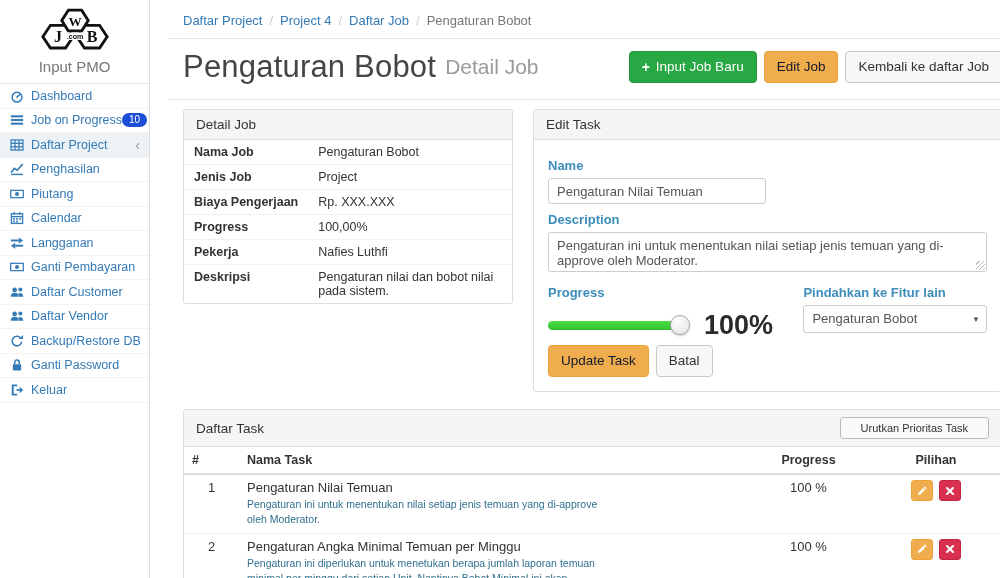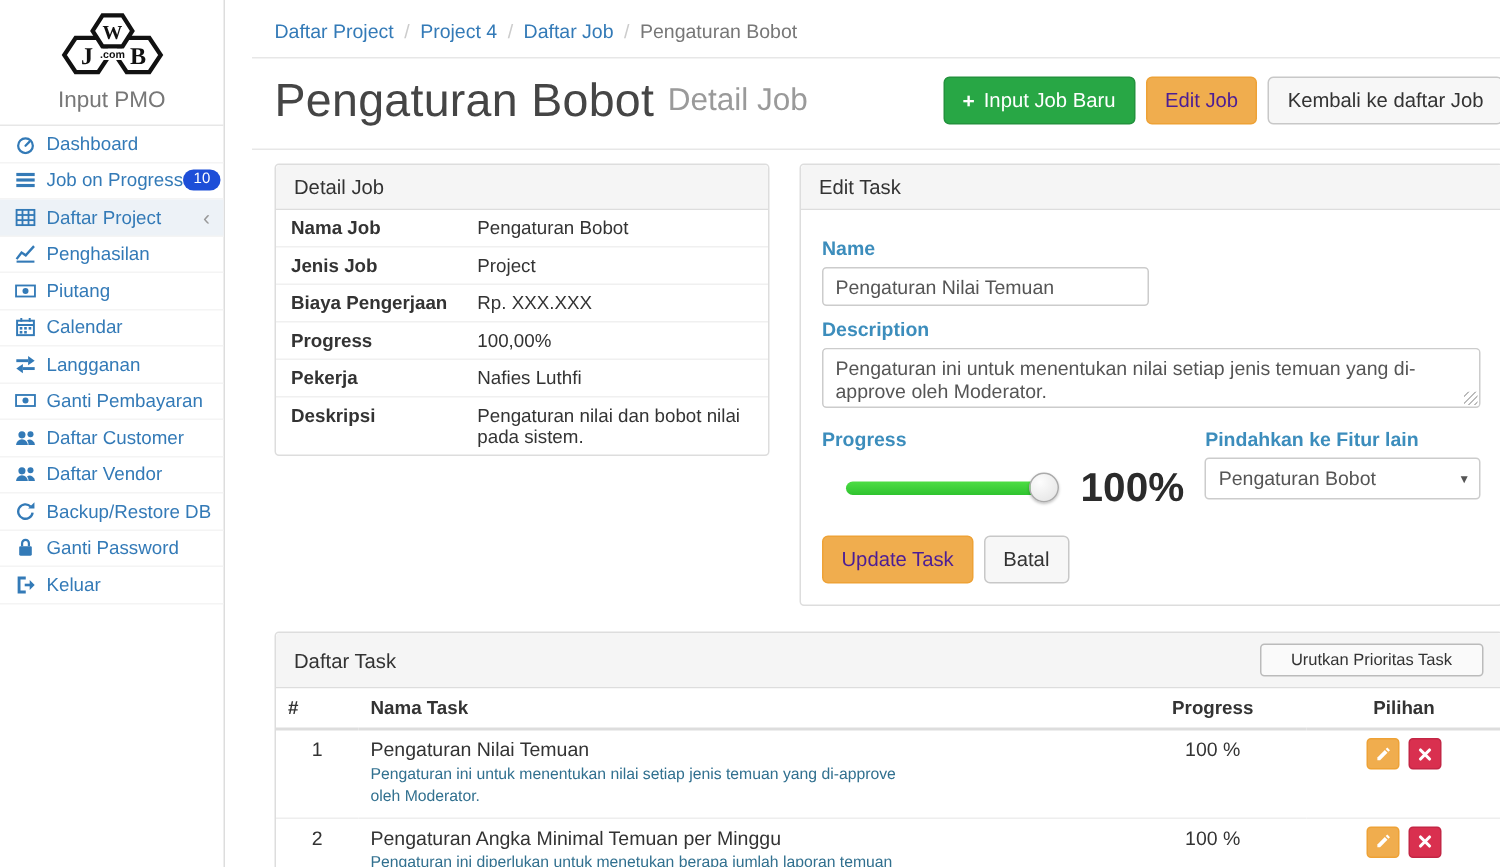--- a/index.html
+++ b/index.html
@@ -32,21 +32,21 @@
   .bc-current { color:#777; }
 
   .page-header { display:flex; align-items:center; padding:10px 15px 14px; border-bottom:1px solid #e7e7e7; }
   .page-title { font-size:31px; font-weight:500; color:#454545; letter-spacing:.2px; }
   .page-subtitle { font-size:21px; color:#9a9a9a; margin-left:9px; font-weight:400; }
   .header-actions { margin-left:auto; display:flex; gap:7px; }
   .btn { display:inline-flex; align-items:center; justify-content:center; border-radius:4px;
     font-size:13.5px; padding:7px 12px; border:1px solid transparent; cursor:pointer;
     font-family:inherit; line-height:1.2; }
   .btn-green { background:#28a745; border-color:#23923d; color:#fff; }
-  .btn-orange { background:#f0ad4e; border-color:#eea236; color:#4c1d95; }
+  .btn-orange { background:#f0ad4e; border-color:#eea236; color:#0f172a; }
   .btn-default { background:#f7f7f7; border-color:#c8c8c8; color:#333; }
   .plus-glyph { font-weight:bold; margin-right:6px; font-size:14px; }
 
   .content { padding:9px 15px 0; }
   .top-row { display:flex; gap:20px; align-items:flex-start; }
 
   .panel { border:1px solid #ddd; border-radius:3px; background:#fff; }
   .panel-heading { background:#f5f5f5; border-bottom:1px solid #ddd; padding:7px 12px;
     font-size:13.5px; color:#333; border-radius:3px 3px 0 0; display:flex; align-items:center; }
 
@@ -64,32 +64,32 @@
   .text-input { width:218px; height:26px; border:1px solid #ccc; border-radius:3px;
     padding:3px 8px; font-size:13px; color:#555; font-family:inherit; }
   .desc-wrap { position:relative; }
   textarea.desc-input { width:100%; height:40px; border:1px solid #ccc; border-radius:3px;
     padding:5px 8px; font-size:13px; color:#555; font-family:inherit; resize:none; }
   .resize-grip { position:absolute; right:2px; bottom:5px; width:9px; height:9px;
     background:repeating-linear-gradient(135deg,transparent 0 2px,#bbb 2px 3px); pointer-events:none; }
   .edit-cols { display:flex; margin-top:2px; }
   .edit-col-l { flex:1 1 55%; }
   .edit-col-r { flex:1 1 45%; padding-left:14px; }
-  .slider-row { display:flex; align-items:center; margin-top:10px;justify-content:flex-end; }
+  .slider-row { display:flex; align-items:center; margin-top:10px; }
   .slider { position:relative; width:132px; height:9px; background:linear-gradient(#4ddd44,#2fc32f);
     border-radius:5px; cursor:pointer; }
   .slider-handle { position:absolute; right:-10px; top:-6px; width:20px; height:20px;
     border-radius:50%; background:radial-gradient(circle at 35% 30%,#fdfdfd,#e2e2e2);
     border:1px solid #aaa; box-shadow:0 1px 2px rgba(0,0,0,.25); cursor:grab; }
   .prog-val { font-size:27px; font-weight:bold; color:#2b2b2b; margin-left:24px; }
   .select-box { position:relative; width:100%; max-width:218px; height:28px; border:1px solid #ccc;
     border-radius:3px; padding:5px 20px 5px 8px; font-size:13px; color:#555; cursor:pointer;
     background:#fff; white-space:nowrap; overflow:hidden; }
   .caret-down { position:absolute; right:6px; top:9px; font-size:8px; color:#555; }
-  .edit-buttons { margin-top:16px; display:flex; gap:7px; }
+  .edit-buttons { margin-top:4px; display:flex; gap:7px; }
 
   
   .panel-tasks { margin-top:17px; }
   .btn-sm { font-size:11px; padding:4px 20px; border-radius:3px; background:#fafafa;
     border:1px solid #bbb; color:#333; cursor:pointer; font-family:inherit; }
   .ph-right { margin-left:auto; }
   .task-table { width:100%; border-collapse:collapse; }
   .task-table th { text-align:left; padding:6px 8px; font-size:12.5px; border-bottom:2px solid #ddd; }
   .task-table td { padding:5px 8px; border-bottom:1px solid #eee; vertical-align:top; }
   .col-no { width:55px; text-align:center; }

